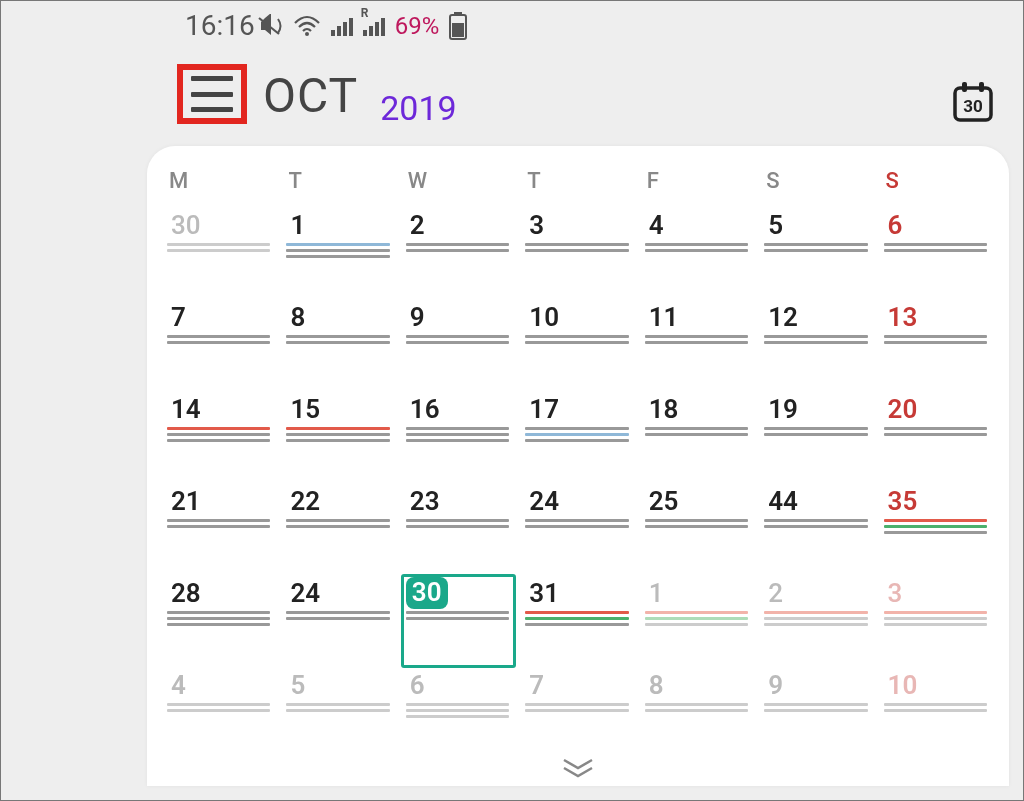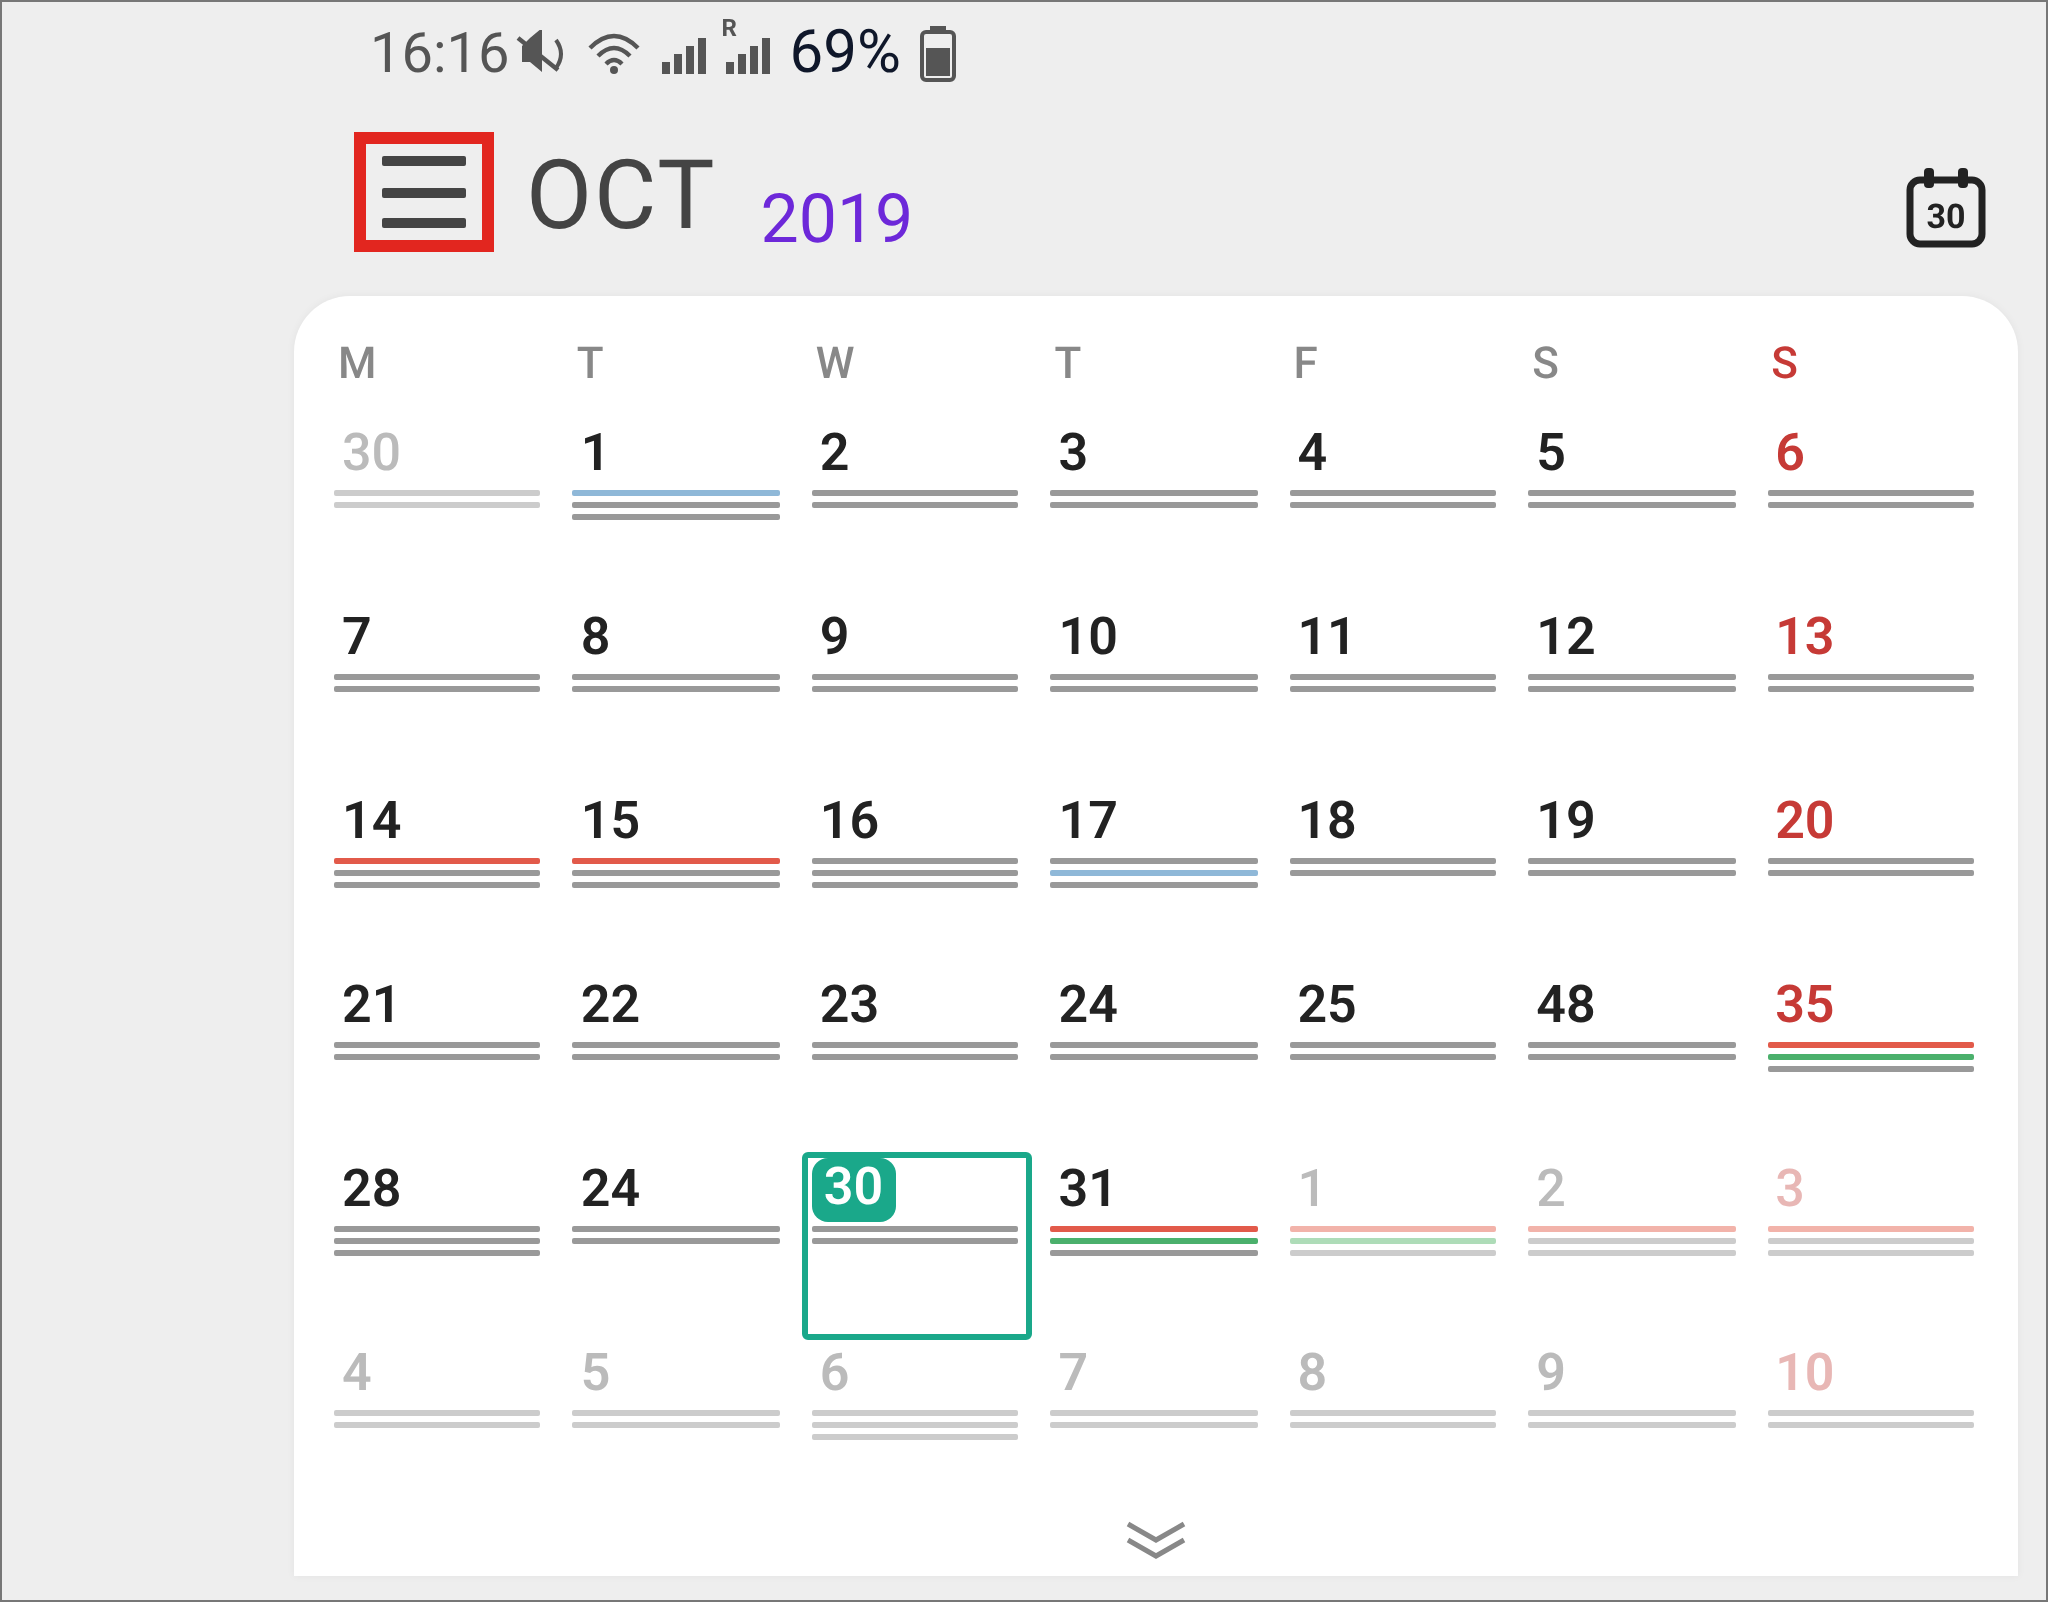--- a/index.html
+++ b/index.html
@@ -135,21 +135,21 @@
     </div>
     <div style="position:relative">
       <div class="signal">
         <span style="height:6px"></span>
           <span style="height:10px"></span>
           <span style="height:14px"></span>
           <span style="height:18px"></span>
       </div>
       <div style="position:absolute;top:-10px;left:-2px;font-size:12px;font-weight:700;color:#555">R</div>
     </div>
-    <span style="font-size:30px;color:#0f172a">69%</span>
+    <span style="font-size:24px;color:#be185d">69%</span>
     <svg width="18" height="28" viewBox="0 0 18 28">
       <rect x="5" y="0" width="8" height="3" fill="#555"></rect>
       <rect x="1" y="3" width="16" height="24" rx="2" fill="none" stroke="#555" stroke-width="2"></rect>
       <rect x="3" y="11" width="12" height="14" fill="#555"></rect>
     </svg>
   </div>
 </div>
 
 <div class="header">
   <div class="menu-wrap">
@@ -283,21 +283,21 @@
           <div class="ln gray"></div>
         </div></div>
       <div class="cell"><div class="date-num">24</div><div class="lines">
           <div class="ln gray"></div>
           <div class="ln gray"></div>
         </div></div>
       <div class="cell"><div class="date-num">25</div><div class="lines">
           <div class="ln gray"></div>
           <div class="ln gray"></div>
         </div></div>
-      <div class="cell"><div class="date-num">48</div><div class="lines">
+      <div class="cell"><div class="date-num">44</div><div class="lines">
           <div class="ln gray"></div>
           <div class="ln gray"></div>
         </div></div>
       <div class="cell sun"><div class="date-num">35</div><div class="lines">
           <div class="ln red"></div>
           <div class="ln green"></div>
           <div class="ln gray"></div>
         </div></div>
       <div class="cell"><div class="date-num">28</div><div class="lines">
           <div class="ln gray"></div>

